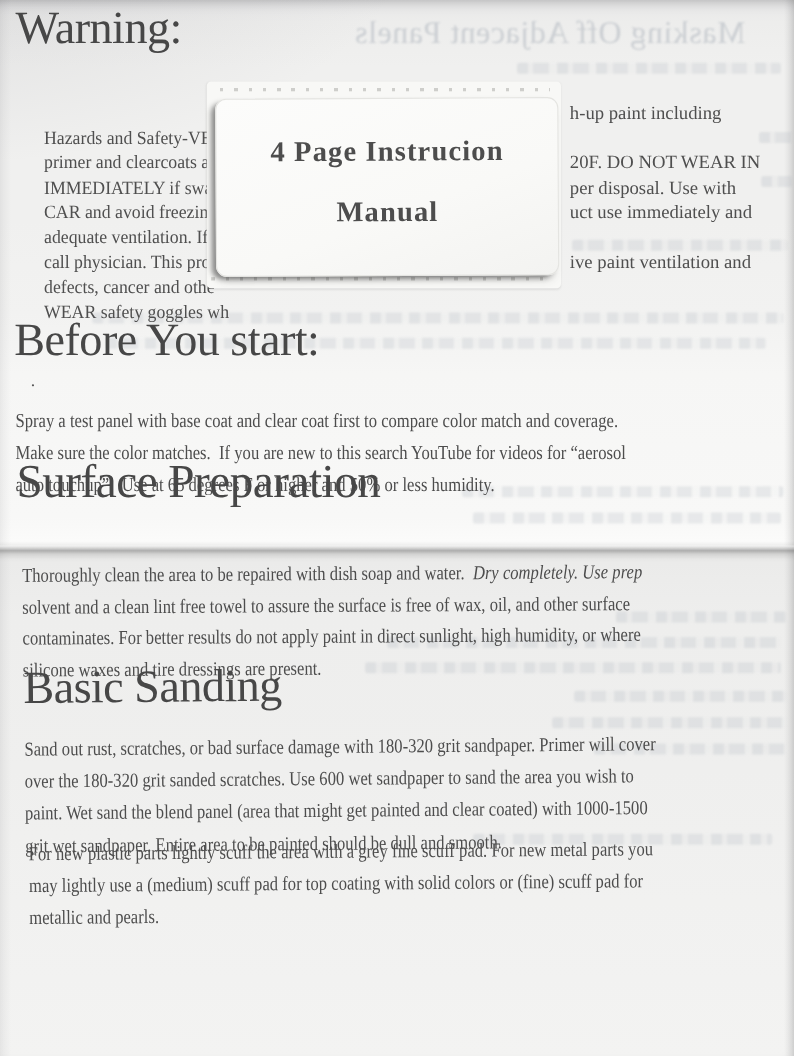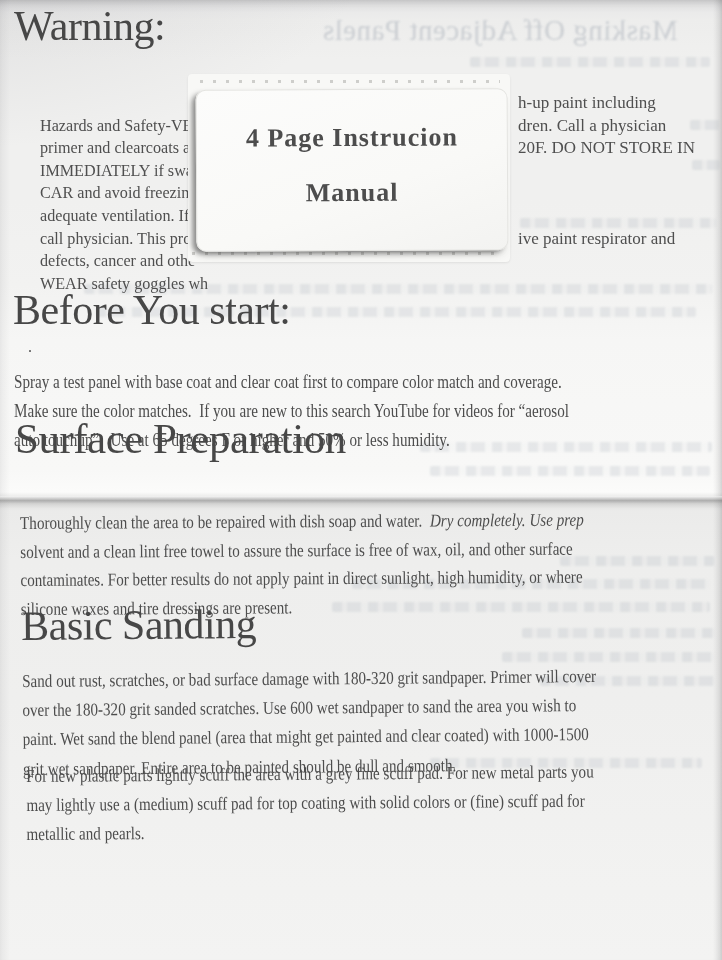--- a/index.html
+++ b/index.html
@@ -71,38 +71,39 @@
 
   <h1 class="abs" style="left:14px;top:4px;font-size:42px;">Warning:</h1>
 
   <div class="abs" style="left:14px;top:92px;width:700px;">
     <div class="wline">
       <span class="wleft">Hazards and Safety-VER</span>
       <span class="wright">h-up paint including</span>
     </div>
     <div class="wline">
       <span class="wleft">primer and clearcoats a</span>
-      <span class="wright">dren. Call a physician</span>
     </div>
     <div class="wline">
       <span class="wleft">IMMEDIATELY if swallow</span>
-      <span class="wright">20F. DO NOT STORE IN</span>
+      <span class="wright">20F. DO NOT WEAR IN</span>
     </div>
     <div class="wline">
       <span class="wleft">CAR and avoid freezing.</span>
+      <span class="wright">per disposal. Use with</span>
     </div>
     <div class="wline">
       <span class="wleft">adequate ventilation. If</span>
+      <span class="wright">uct use immediately and</span>
     </div>
     <div class="wline">
       <span class="wleft">call physician. This prod</span>
     </div>
     <div class="wline">
       <span class="wleft">defects, cancer and othe</span>
-      <span class="wright">ive paint respirator and</span>
+      <span class="wright">ive paint ventilation and</span>
     </div>
     <div class="wline">
       <span class="wleft">WEAR safety goggles wh</span>
     </div>
   </div>
 
   <div id="sticker-backing" class="abs" style="left:188px;top:74px;width:322px;height:188px;"></div>
   <div class="perf abs" style="left:200px;top:80px;width:300px;"></div>
   <div class="perf abs" style="left:192px;top:252px;width:310px;"></div>
   <div id="sticker" class="abs" style="left:196px;top:89px;width:310px;height:160px;">

